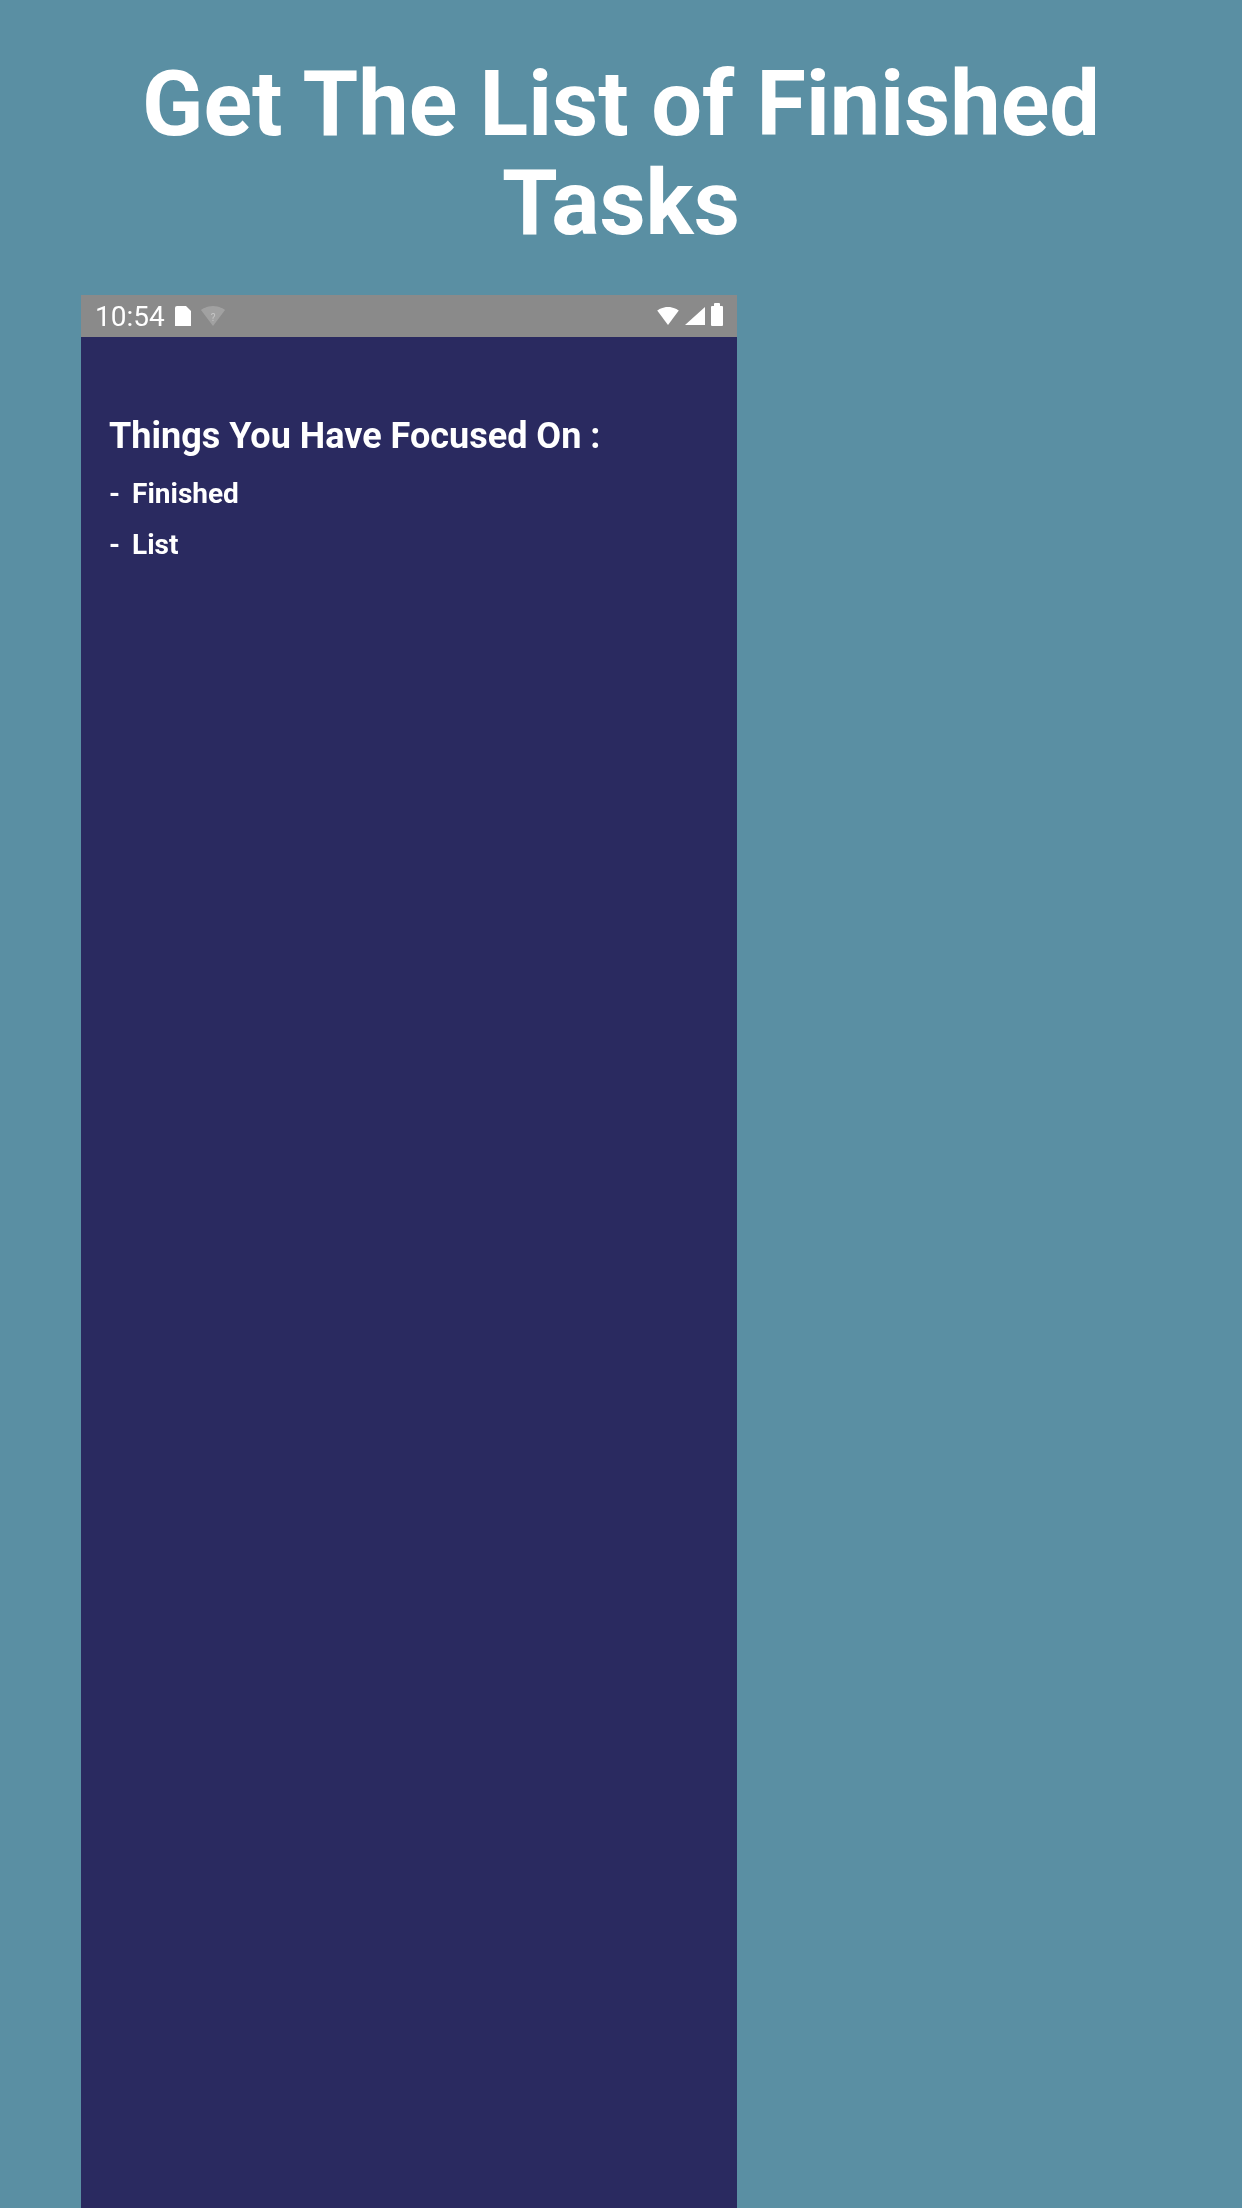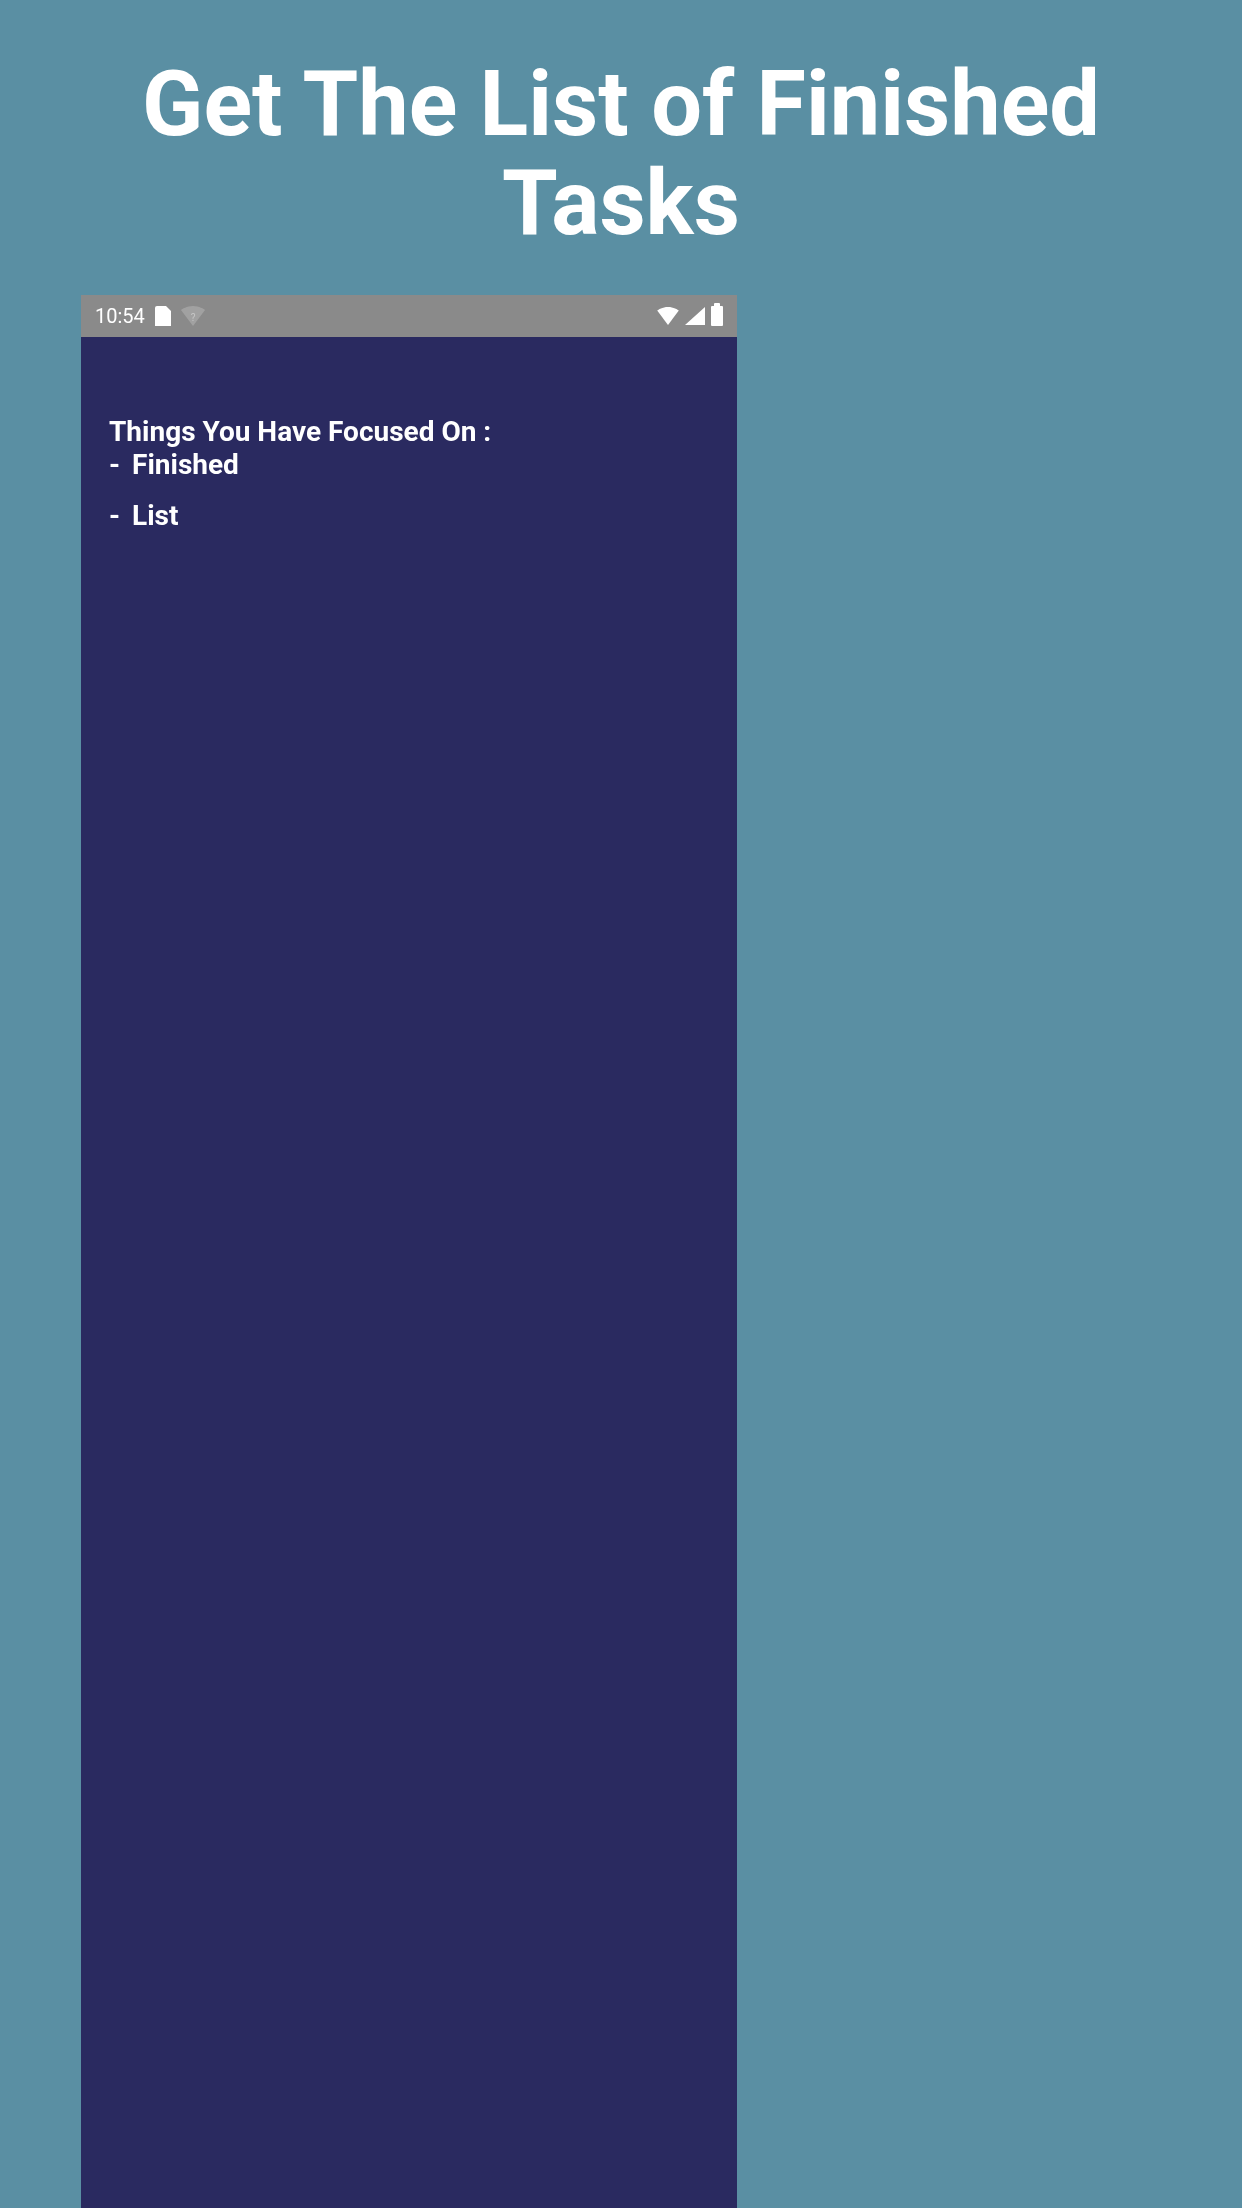--- a/index.html
+++ b/index.html
@@ -45,21 +45,21 @@
       color: #ffffff;
     }
 
     .status-left {
       display: flex;
       align-items: center;
       gap: 10px;
     }
 
     .status-time {
-      font-size: 20px;
+      font-size: 28px;
       font-weight: 400;
     }
 
     .status-right {
       display: flex;
       align-items: center;
       gap: 6px;
     }
 
     .sd-icon {
@@ -165,22 +165,23 @@
       font-weight: 400;
       cursor: pointer;
       display: flex;
       align-items: center;
       justify-content: center;
       flex-shrink: 0;
     }
 
     .section-heading {
       color: #ffffff;
-      font-size: 28px;
-      font-weight: 700;
+      font-size: 36px;
+      font-weight: 700;
+      margin-bottom: 20px;
     }
 
     .task-list {
       list-style: none;
     }
 
     .task-item {
       color: #ffffff;
       font-size: 28px;
       font-weight: 700;

